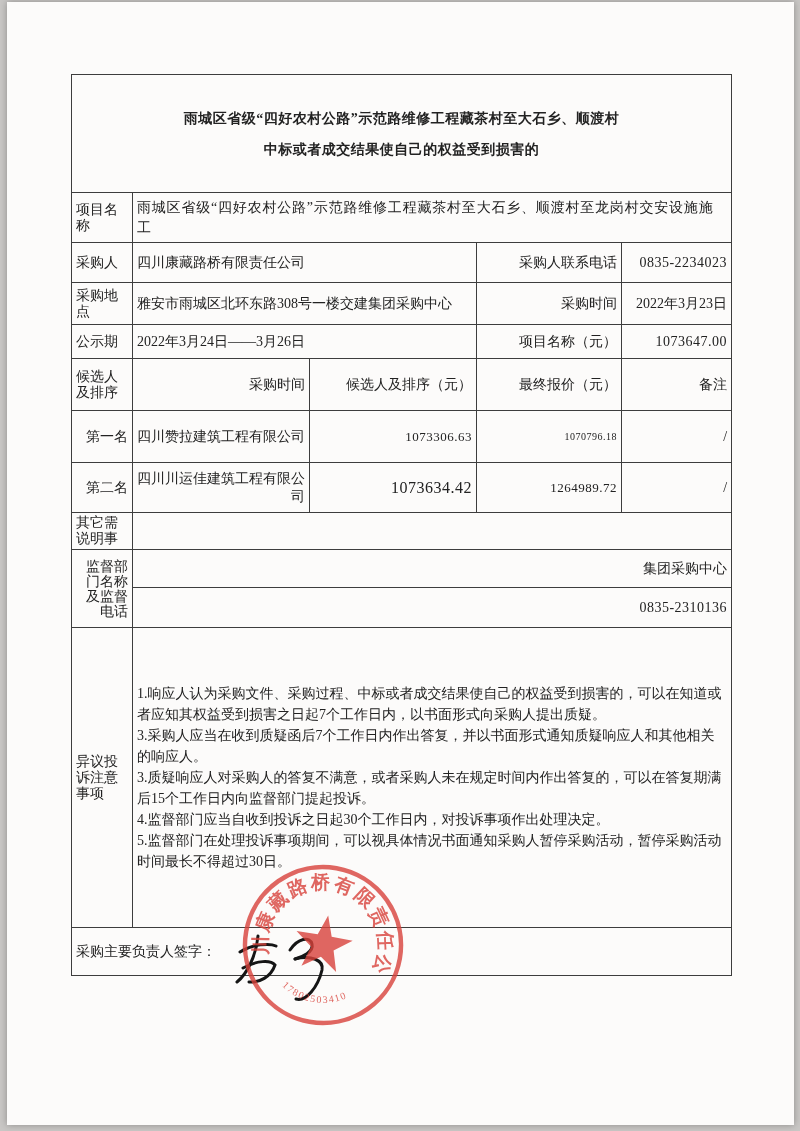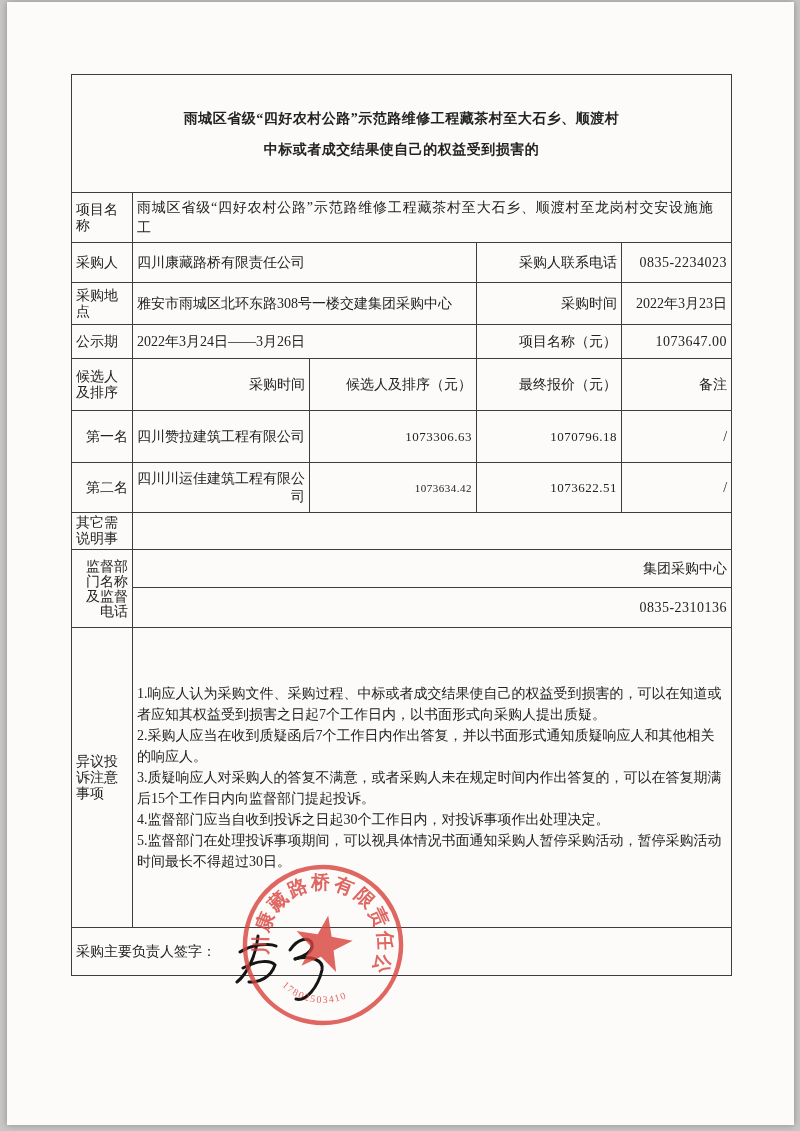--- a/index.html
+++ b/index.html
@@ -79,50 +79,50 @@
       <td class="ctr">采购时间</td>
       <td class="ctr">候选人及排序（元）</td>
       <td class="ctr">最终报价（元）</td>
       <td class="ctr">备注</td>
     </tr>
 
     <tr style="height:52px">
       <td class="ctr">第一名</td>
       <td class="ctr">四川赞拉建筑工程有限公司</td>
       <td class="ctr mono-num" style="font-size:13px">1073306.63</td>
-      <td class="ctr mono-num" style="font-size:13px">1070796.18</td>
+      <td class="ctr mono-num" style="font-size:10px">1070796.18</td>
       <td class="ctr">/</td>
     </tr>
 
     <tr style="height:50px">
       <td class="ctr">第二名</td>
       <td class="ctr">四川川运佳建筑工程有限公司</td>
-      <td class="ctr mono-num" style="font-size:11px">1073634.42</td>
-      <td class="ctr mono-num" style="font-size:13px">1073622.51</td>
+      <td class="ctr mono-num" style="font-size:16px">1073634.42</td>
+      <td class="ctr mono-num" style="font-size:13px">1264989.72</td>
       <td class="ctr">/</td>
     </tr>
 
     <tr style="height:33px">
       <td class="lbl">其它需说明事</td>
       <td colspan="4"></td>
     </tr>
 
     <tr style="height:38px">
       <td class="lbl ctr" rowspan="2" style="line-height:15px">监督部门名称及监督电话</td>
       <td class="ctr" colspan="4">集团采购中心</td>
     </tr>
     <tr style="height:40px">
       <td class="ctr mono-num" colspan="4">0835-2310136</td>
     </tr>
 
     <tr style="height:300px">
       <td class="lbl">异议投诉注意事项</td>
       <td class="obj-cell" colspan="4">
         <div class="obj-line">1.响应人认为采购文件、采购过程、中标或者成交结果使自己的权益受到损害的，可以在知道或者应知其权益受到损害之日起7个工作日内，以书面形式向采购人提出质疑。</div>
-        <div class="obj-line">2.采购人应当在收到质疑函后7个工作日内作出答复，并以书面形式通知质疑响应人和其他相关的响应人。</div>
+        <div class="obj-line">3.采购人应当在收到质疑函后7个工作日内作出答复，并以书面形式通知质疑响应人和其他相关的响应人。</div>
         <div class="obj-line">3.质疑响应人对采购人的答复不满意，或者采购人未在规定时间内作出答复的，可以在答复期满后15个工作日内向监督部门提起投诉。</div>
         <div class="obj-line">4.监督部门应当自收到投诉之日起30个工作日内，对投诉事项作出处理决定。</div>
         <div class="obj-line">5.监督部门在处理投诉事项期间，可以视具体情况书面通知采购人暂停采购活动，暂停采购活动时间最长不得超过30日。</div>
       </td>
     </tr>
 
     <tr style="height:48px">
       <td class="sign-cell" colspan="5">
         <span>采购主要负责人签字：</span>
       </td>

